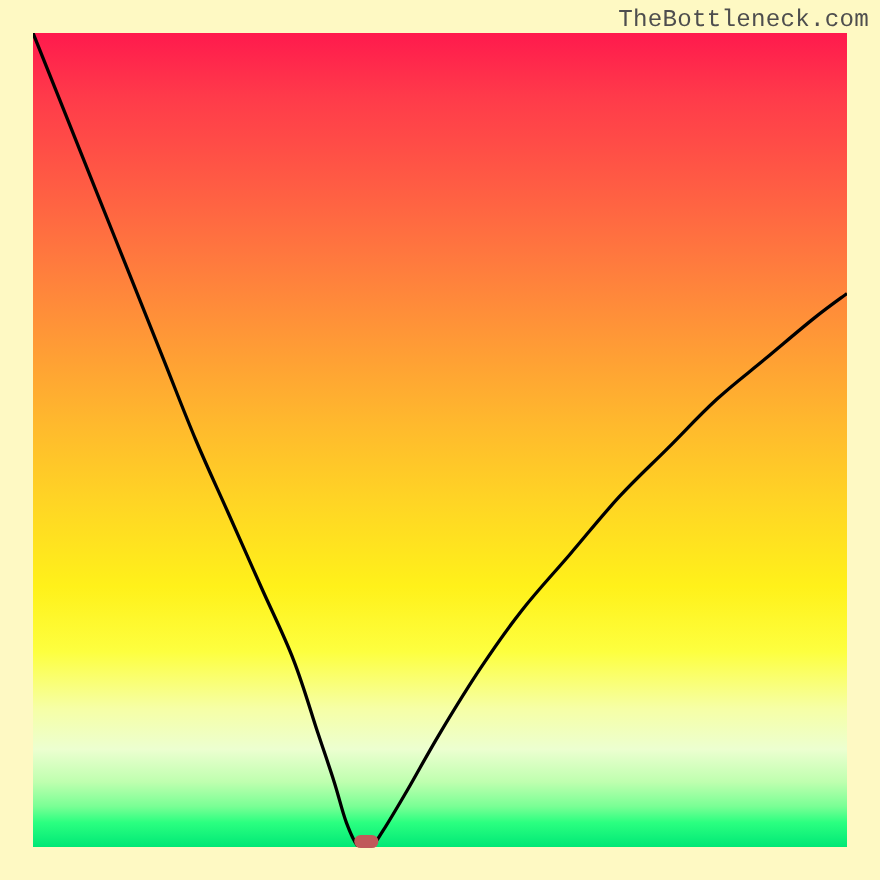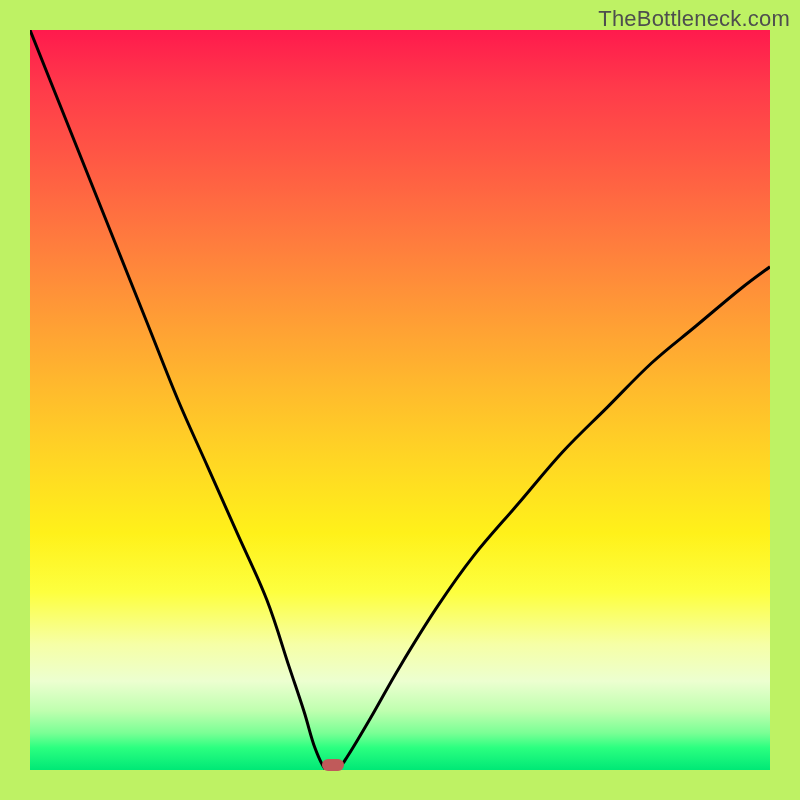--- a/index.html
+++ b/index.html
@@ -8,22 +8,23 @@
     width: 800px;
     height: 800px;
     overflow: hidden;
     font-family: Arial, Helvetica, sans-serif;
     background: #000;
   }
   .frame {
     position: relative;
     width: 800px;
     height: 800px;
-    background: #bef264;
+    background: #fef9c3;
     box-sizing: border-box;
+    font-family: Liberation Mono, monospace;
   }
   .plot {
     position: absolute;
     left: 30px;
     top: 30px;
     width: 740px;
     height: 740px;
     background: linear-gradient(to bottom,
       #ff1a4d 0%,
       #ff3b4a 8%,

